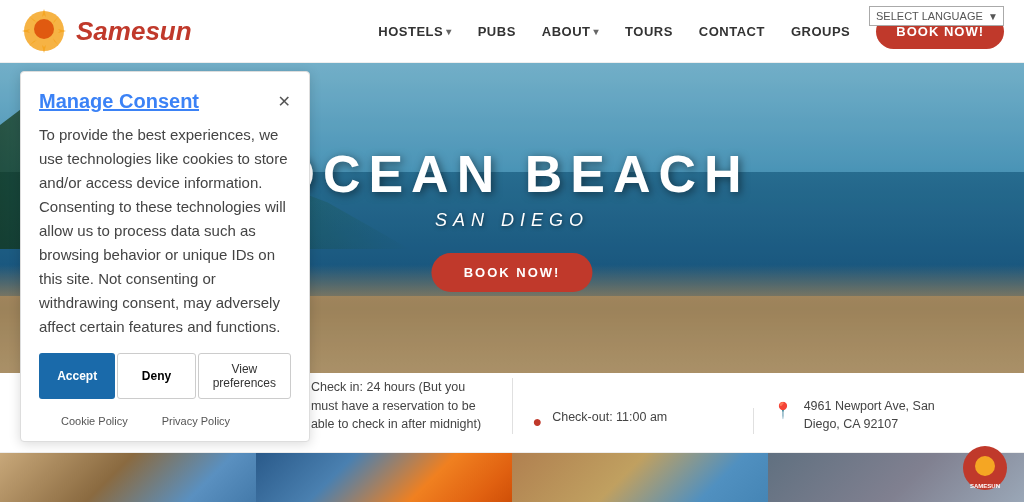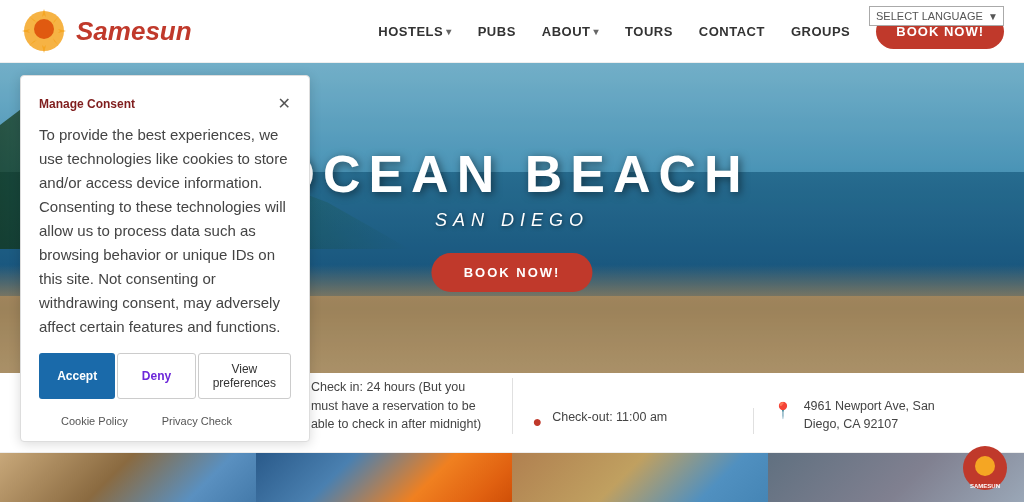--- a/index.html
+++ b/index.html
@@ -263,23 +263,24 @@
       z-index: 100;
       box-shadow: 0 2px 12px rgba(0,0,0,0.15);
     }
     .cookie-header {
       display: flex;
       justify-content: space-between;
       align-items: center;
       margin-bottom: 10px;
     }
     .cookie-title {
-      font-size: 12px;
-      font-weight: bold;
-      color: #7f1d1d;
+      font-size: 20px;
+      font-weight: bold;
+      color: #3b82f6;
+      text-decoration: underline;
     }
     .cookie-close {
       cursor: pointer;
       font-size: 16px;
       color: #555;
       background: none;
       border: none;
     }
     .cookie-body {
       font-size: 15px;
@@ -298,21 +299,21 @@
       border: none;
       padding: 8px 14px;
       font-size: 12px;
       font-weight: bold;
       border-radius: 3px;
       cursor: pointer;
       flex: 1;
     }
     .cookie-deny {
       background: #fff;
-      color: #6d28d9;
+      color: #000000;
       border: 1px solid #ccc;
       padding: 8px 14px;
       font-size: 12px;
       font-weight: bold;
       border-radius: 3px;
       cursor: pointer;
       flex: 1;
     }
     .cookie-prefs {
       background: #fff;
@@ -444,15 +445,15 @@
     <button class="cookie-close">✕</button>
   </div>
   <p class="cookie-body">To provide the best experiences, we use technologies like cookies to store and/or access device information. Consenting to these technologies will allow us to process data such as browsing behavior or unique IDs on this site. Not consenting or withdrawing consent, may adversely affect certain features and functions.</p>
   <div class="cookie-buttons">
     <button class="cookie-accept">Accept</button>
     <button class="cookie-deny">Deny</button>
     <button class="cookie-prefs">View preferences</button>
   </div>
   <div class="cookie-links">
     <span class="cookie-link">Cookie Policy</span>
-    <span class="cookie-link">Privacy Check</span>
+    <span class="cookie-link">Privacy Policy</span>
   </div>
 </div>
 
 </body></html>

